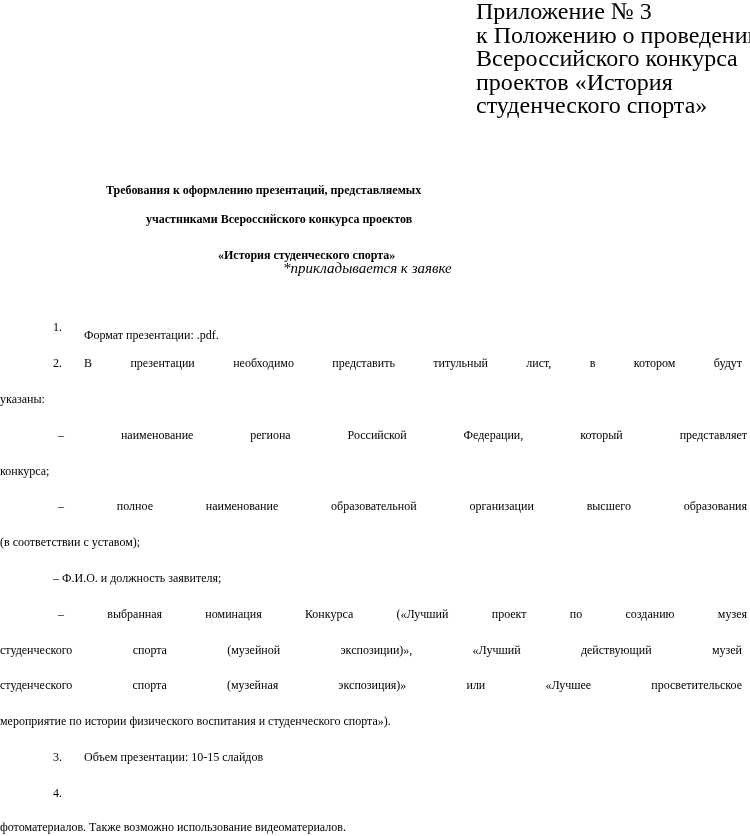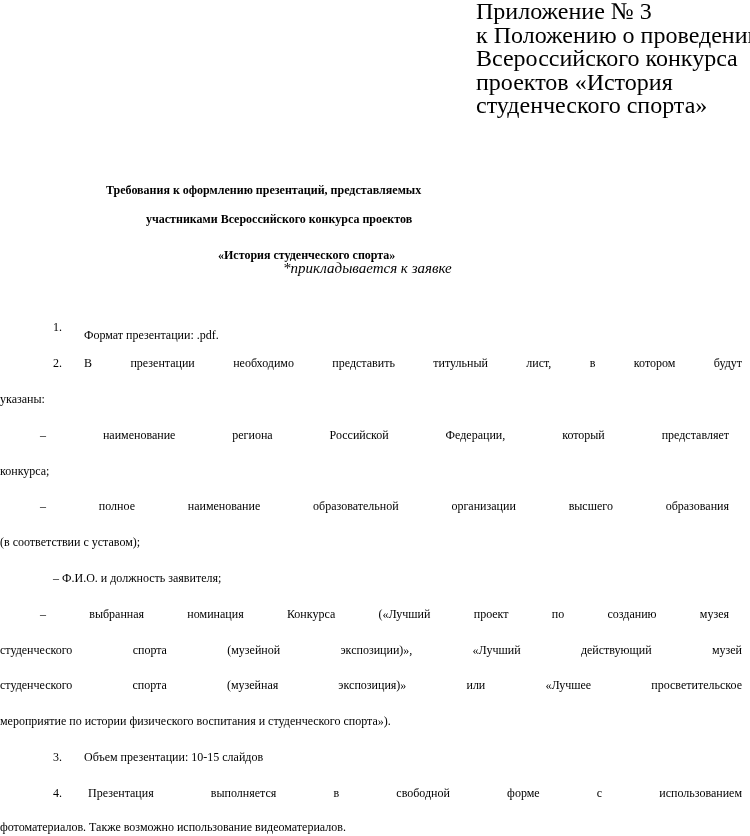--- a/index.html
+++ b/index.html
@@ -49,21 +49,21 @@
       line-height: 24px;
     }
     .justify {
       left: 0;
       width: 742px;
       text-align: justify;
       text-align-last: justify;
       white-space: normal;
     }
     .justify-indent {
-      left: 40px;
+      left: 58px;
       width: 689px;
       text-align: justify;
       text-align-last: justify;
       white-space: normal;
     }
   </style>
 </head>
 <body>
 
 <div class="page">
@@ -100,16 +100,15 @@
 
   <div class="line justify" style="top:638px;">студенческого спорта (музейной экспозиции)», «Лучший действующий музей</div>
   <div class="line justify-indent" style="top:602px;">– выбранная номинация Конкурса («Лучший проект по созданию музея</div>
   <div class="line justify" style="top:673px;">студенческого спорта (музейная экспозиция)» или «Лучшее просветительское</div>
   <div class="line" style="left:0px; top:709px;">мероприятие по истории физического воспитания и студенческого спорта»).</div>
 
   <div class="line" style="left:53px; top:745px;">3.</div>
   <div class="line" style="left:84px; top:745px;">Объем презентации: 10-15 слайдов</div>
 
   <div class="line" style="left:53px; top:781px;">4.</div>
-  <div class="line justify-indent" style="left:88px; width:654px; top:781px;">Презентация выполняется в свободной форме с использованием</div>
   <div class="line" style="left:0px; top:815px;">фотоматериалов. Также возможно использование видеоматериалов.</div>
 
 </div>
 
 </body></html>

